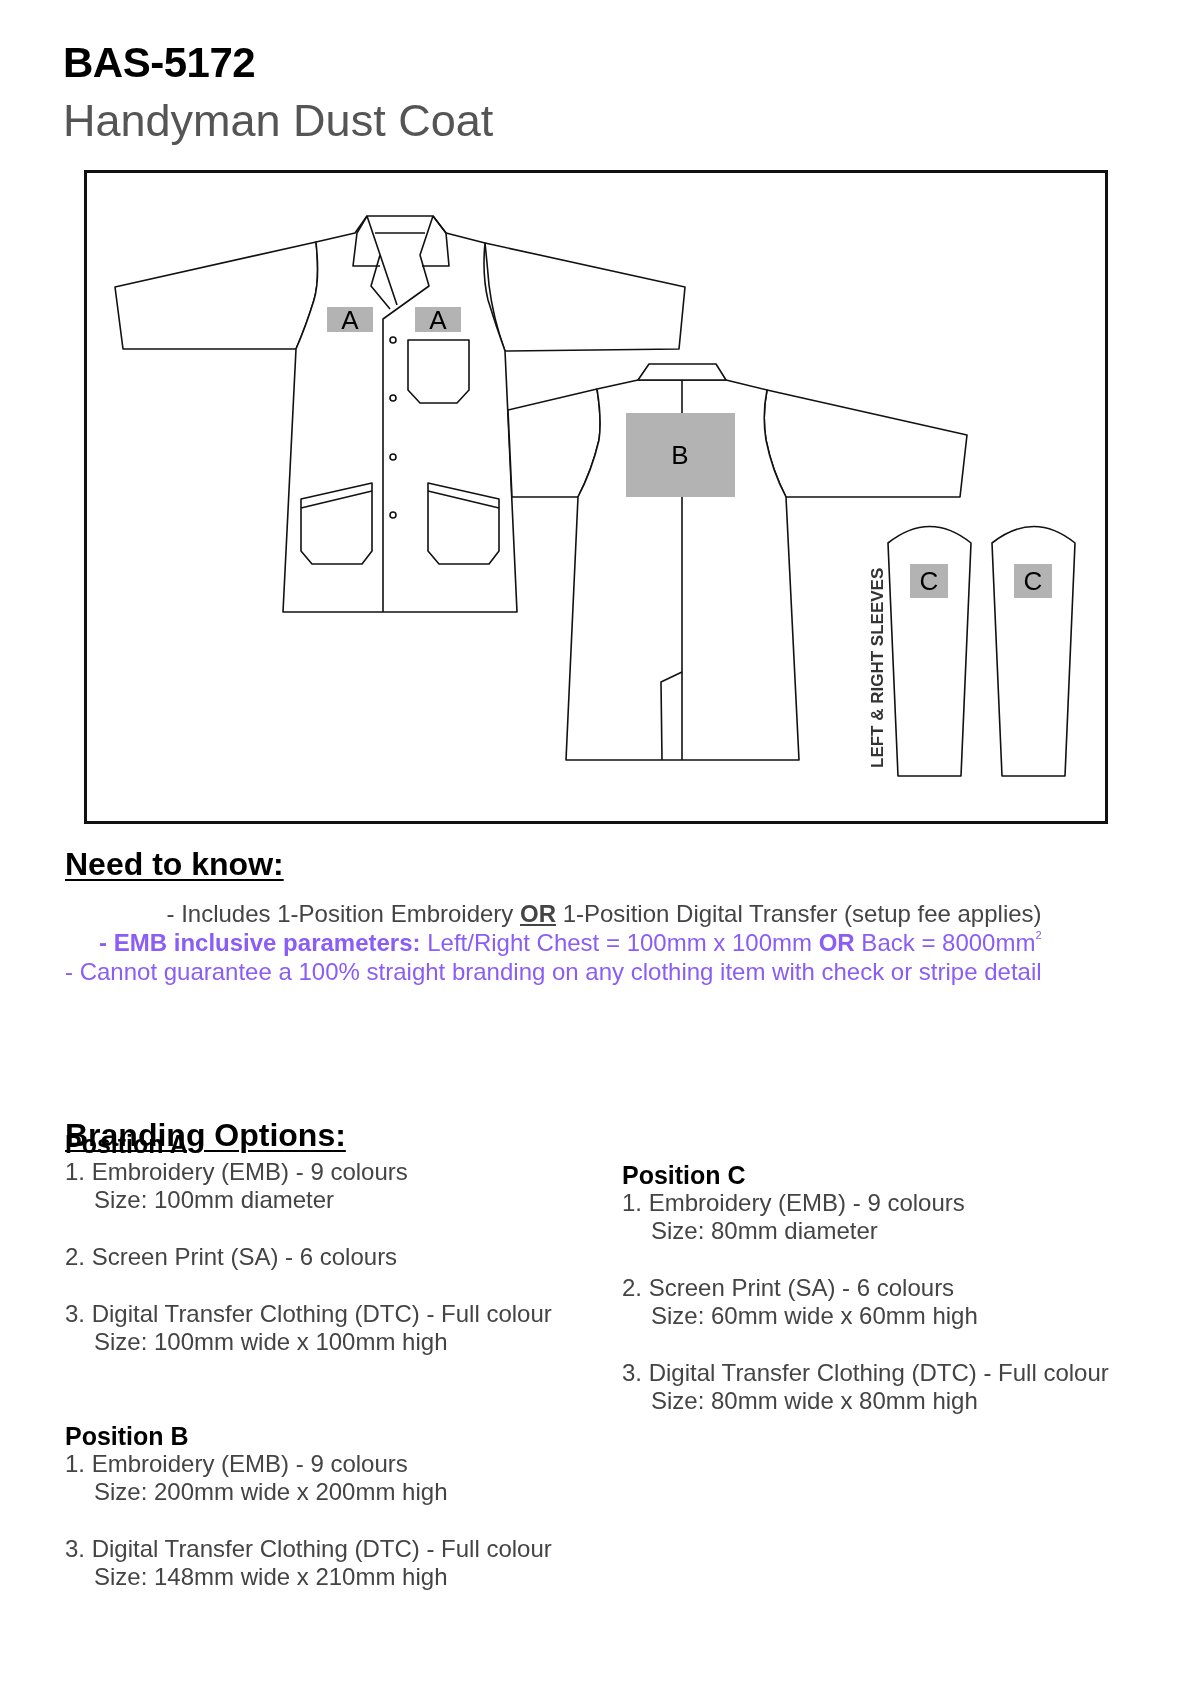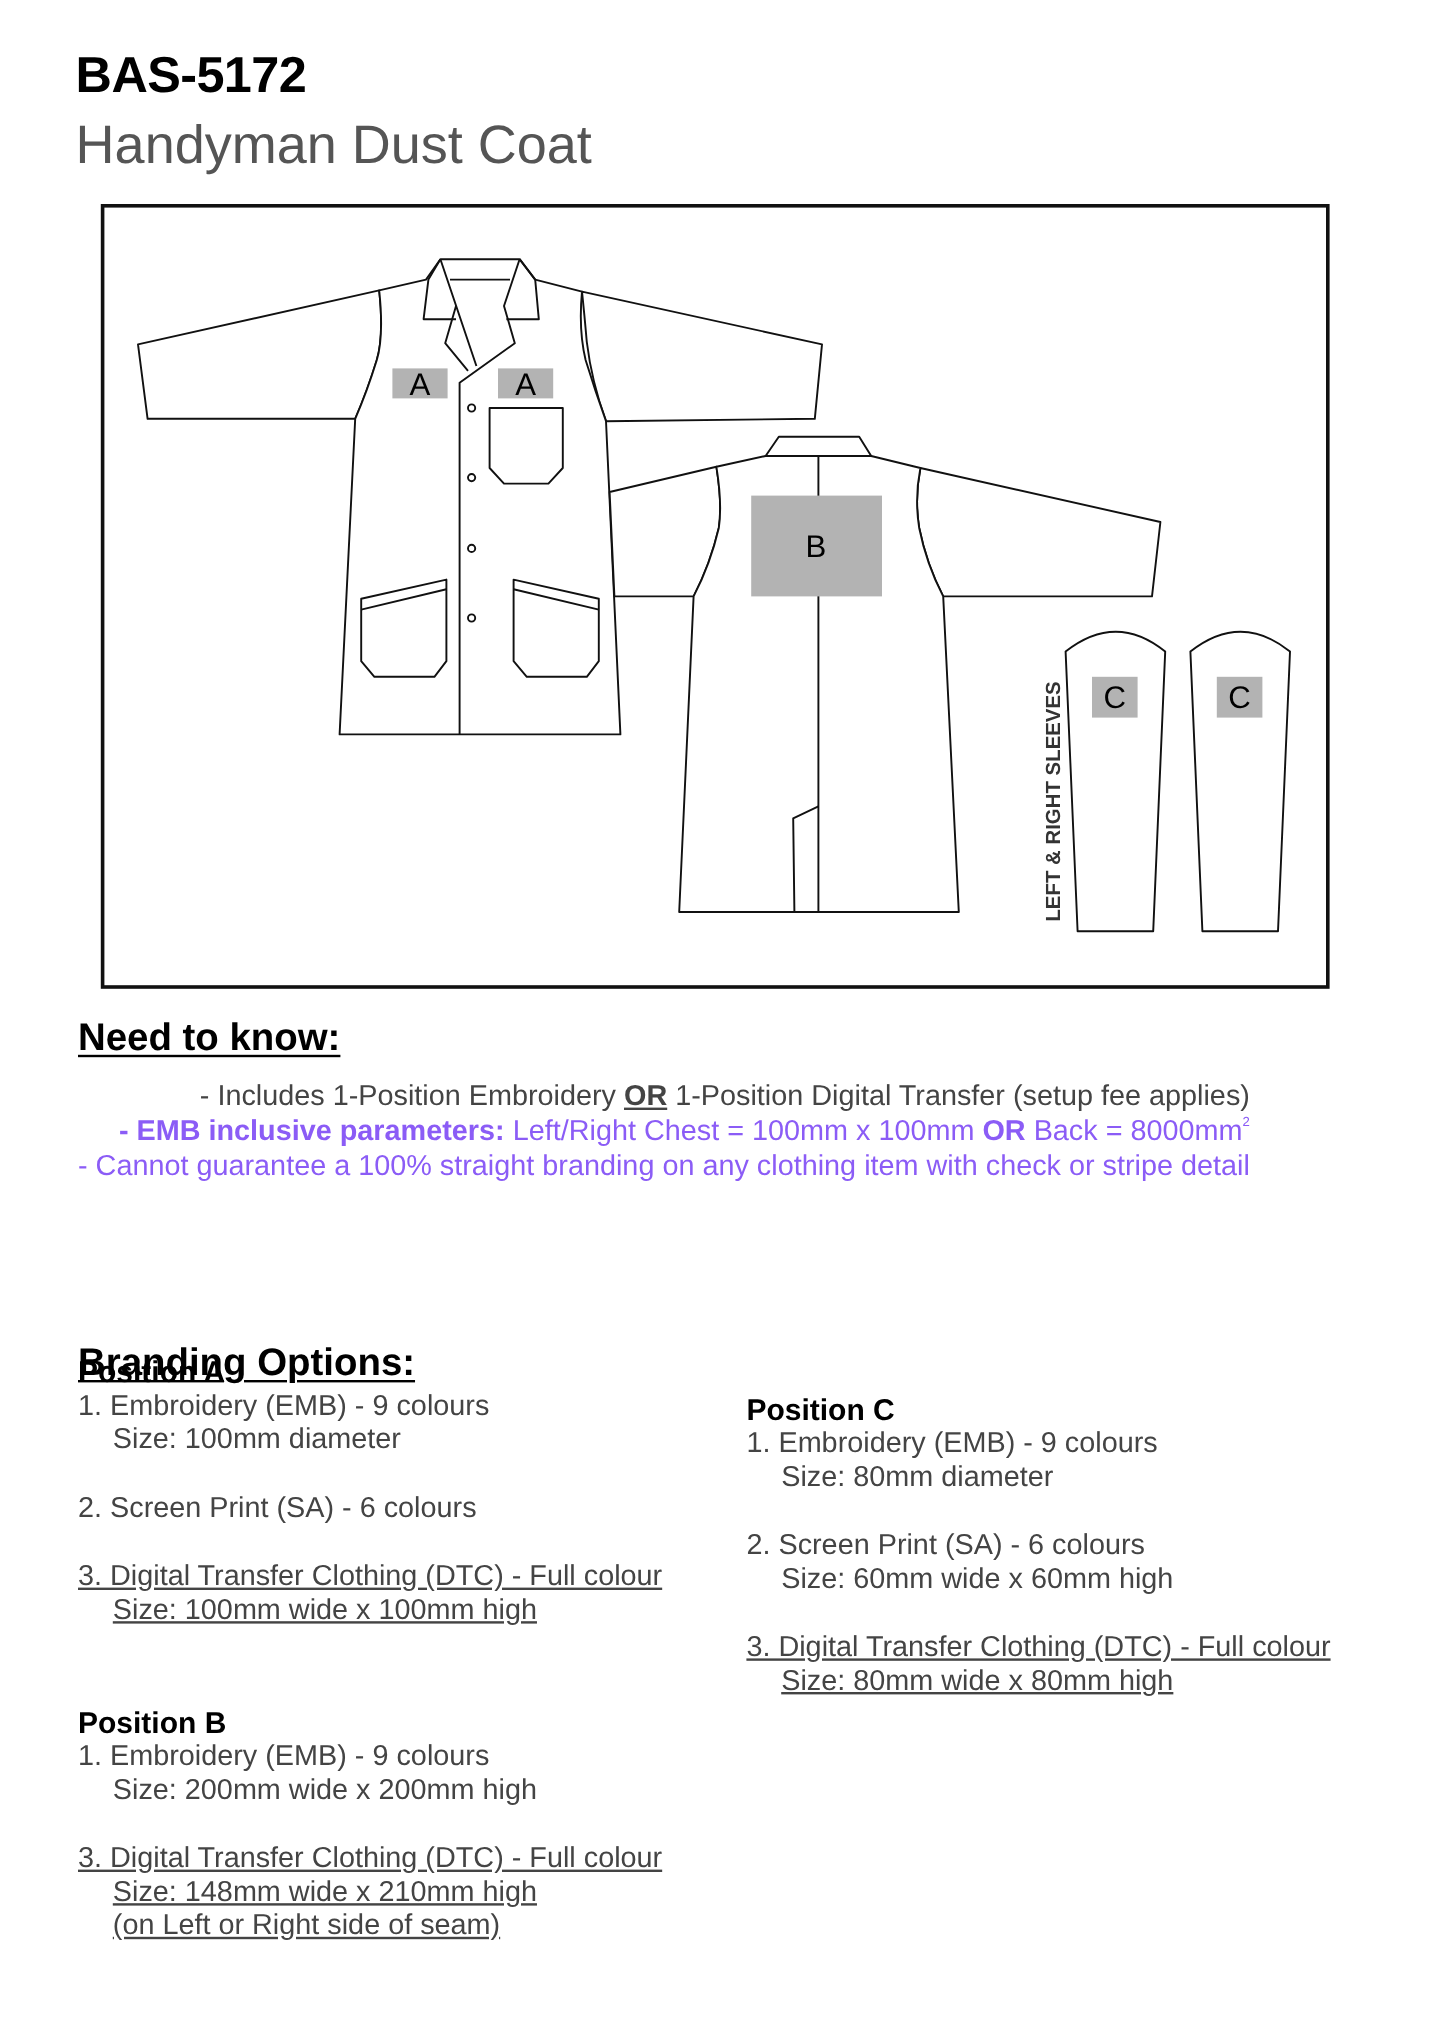--- a/index.html
+++ b/index.html
@@ -35,21 +35,21 @@
     .note.grey { color: #444444; }
     .note.red { color: #8b5cf6; }
     .note b { font-weight: bold; }
     .note u b, .note b u { text-decoration: underline; }
     sup { font-size: 11px; vertical-align: 12px; line-height: 0; }
 
     .col { position: absolute; font-size: 24px; line-height: 28px; color: #444444; }
     .col .pos-title { font-weight: bold; color: #000; font-size: 25px; margin-bottom: 0; }
     .opt { margin-bottom: 29px; }
     .opt .line2, .opt .line3 { padding-left: 29px; }
-    .opt-last { margin-bottom: 0; text-decoration: underline; }
+    .opt-last { margin-bottom: 0; }
   </style>
 </head>
 <body>
 
 <div class="title">BAS-5172</div>
 <div class="subtitle">Handyman Dust Coat</div>
 
 <div class="figure-box">
   <svg width="1191" height="830" viewBox="0 0 1191 830" fill="#ffffff" stroke="#111" stroke-width="1.6" stroke-linejoin="round">
 
@@ -142,21 +142,20 @@
 
 <div class="col" style="left:65px; top:1422px;">
   <div class="pos-title">Position B</div>
   <div class="opt">
     <div>1. Embroidery (EMB) - 9 colours</div>
     <div class="line2">Size: 200mm wide x 200mm high</div>
   </div>
   <div class="opt opt-last">
     <div>3. Digital Transfer Clothing (DTC) - Full colour</div>
     <div class="line2">Size: 148mm wide x 210mm high</div>
-    <div class="line3">(on Left or Right side of seam)</div>
   </div>
 </div>
 
 <div class="col" style="left:622px; top:1130px;margin-top:31px;">
   <div class="pos-title">Position C</div>
   <div class="opt">
     <div>1. Embroidery (EMB) - 9 colours</div>
     <div class="line2">Size: 80mm diameter</div>
   </div>
   <div class="opt">

